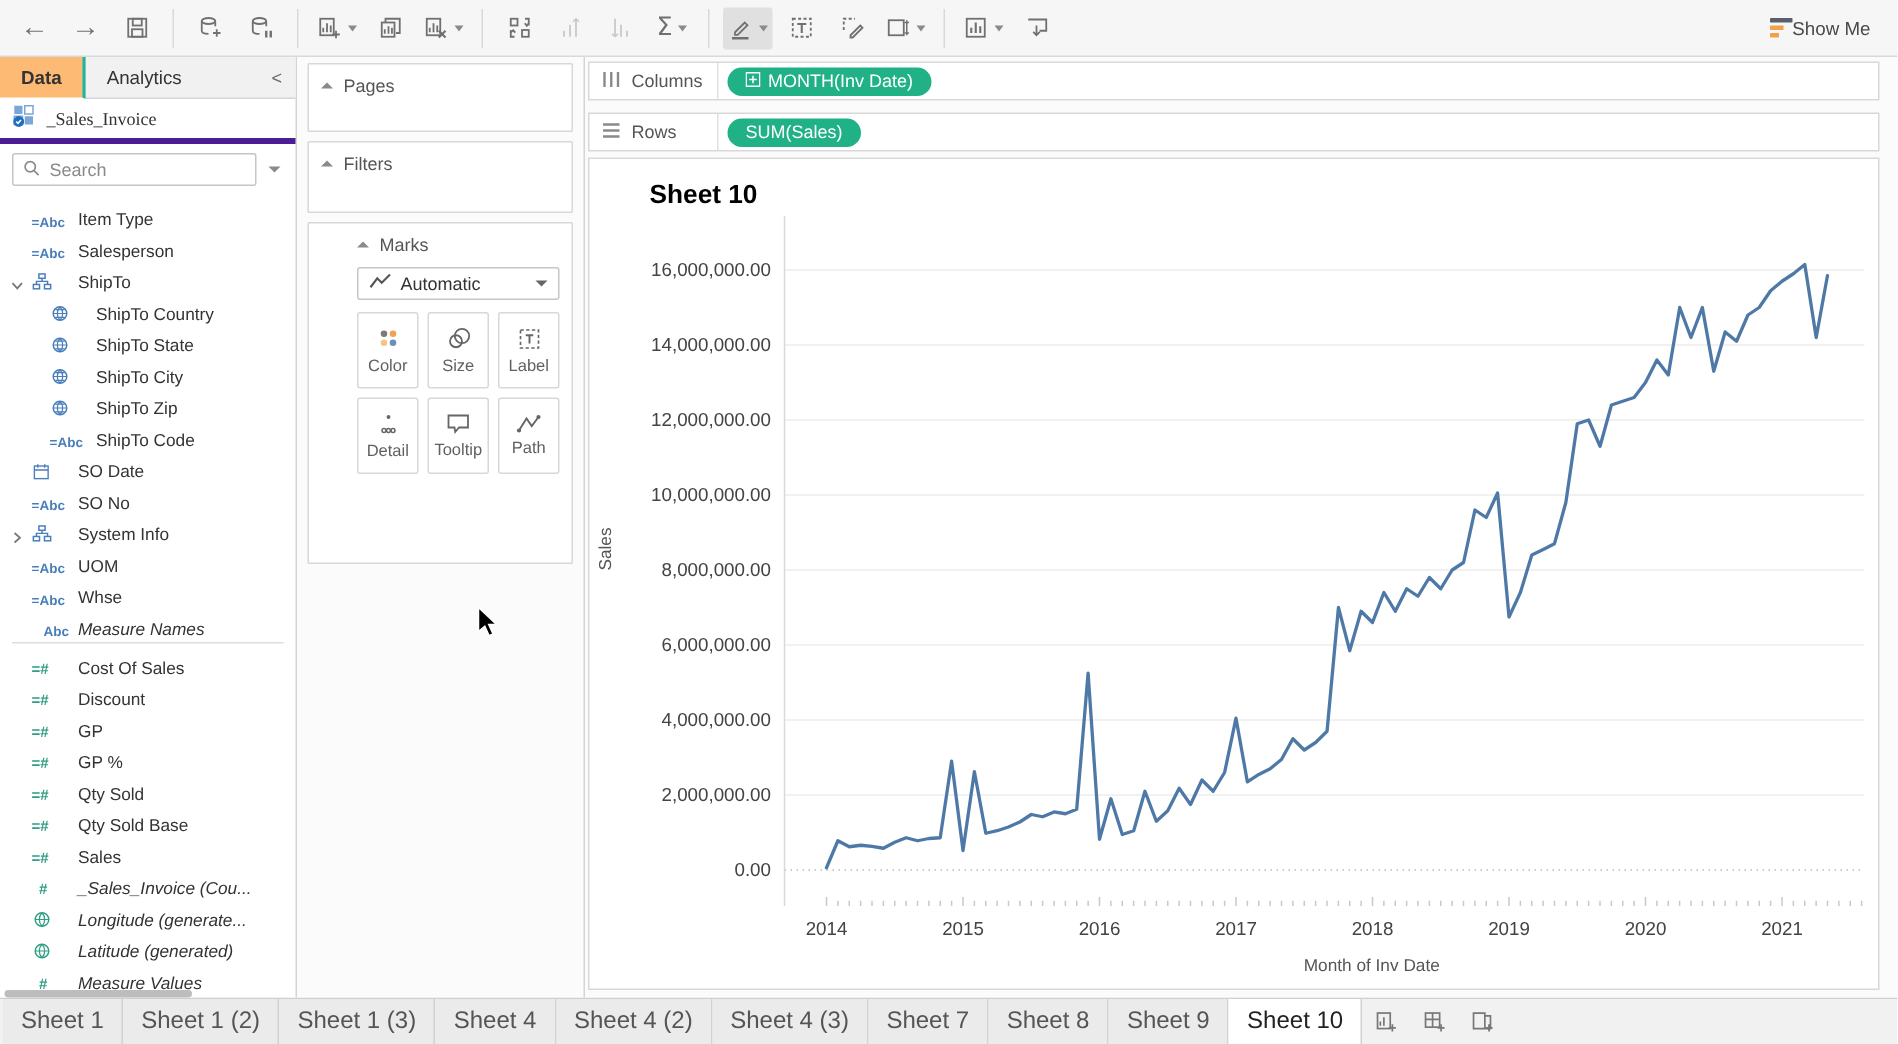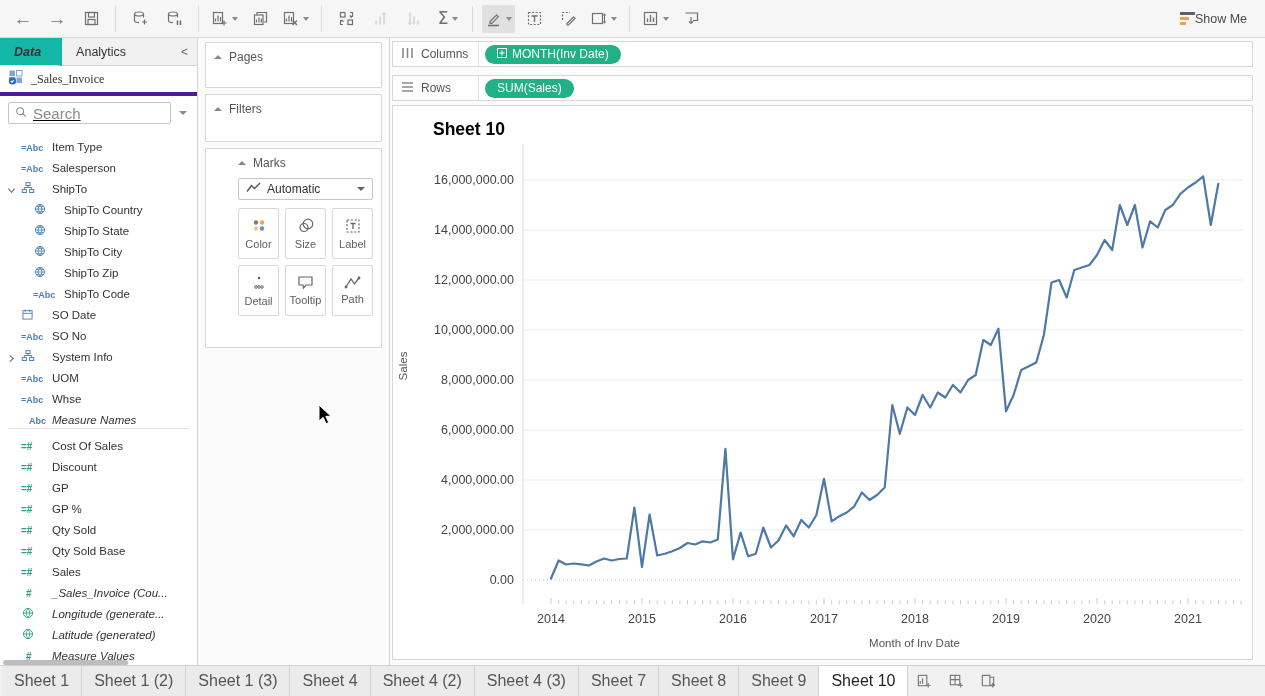--- a/index.html
+++ b/index.html
@@ -24,47 +24,47 @@
   .showme-icon i:nth-child(2){ width:9px;  background:#f0a24a; }
   .showme-icon i:nth-child(3){ width:6px;  background:#f0a24a; }
 
   
   .main { flex:1 1 auto; display:flex; min-height:0; position:relative; }
 
   
   .data-pane { width:198px; flex:0 0 auto; border-right:1px solid #d5d5d5; display:flex; flex-direction:column; background:#fff; }
   .pane-tabs { height:28px; display:flex; align-items:stretch; background:#f1f1f1; border-bottom:1px solid #d5d5d5; flex:0 0 auto; }
   .pane-tab { display:flex; align-items:center; padding:0 14px; font-size:12.5px; color:#333; cursor:pointer; }
-  .pane-tab.active { background:#14b8a6; border-right:7px solid #14b8a6; font-weight:bold; border-bottom:1px solid #fff; margin-bottom:-1px;font-style:italic; }
+  .pane-tab.active { background:#fdba74; border-right:2px solid #14b8a6; font-weight:bold; border-bottom:1px solid #fff; margin-bottom:-1px; }
   .pane-collapse { margin-left:auto; display:flex; align-items:center; padding:0 9px; color:#666; cursor:pointer; font-size:12px; }
   .datasource-row { height:30px; display:flex; align-items:center; gap:7px; padding:0 8px; border-bottom:4px solid #4c1d95; flex:0 0 auto; cursor:pointer;font-family:Liberation Serif, serif; }
   .datasource-row .ds-label { font-size:12px; color:#333; }
   .search-row { height:34px; display:flex; align-items:center; padding:0 6px 0 8px; gap:4px; flex:0 0 auto; }
   .search-box { flex:1 1 auto; height:22px; border:1px solid #c6c6c6; border-radius:2px; display:flex; align-items:center; padding:0 6px; gap:6px; background:#fff; }
-  .search-box input { border:none; outline:none; width:100px; font-size:15px; color:#000000; font-family:inherit; background:transparent;text-decoration:underline; }
+  .search-box input { border:none; outline:none; width:100px; font-size:12px; color:#ec4899; font-family:inherit; background:transparent; }
   .search-box input::placeholder { color:#8a8a8a; }
   .search-caret { width:0; height:0; border-left:4px solid transparent; border-right:4px solid transparent; border-top:4.5px solid #8a8a8a; margin:0 4px; cursor:pointer; }
   .fields { flex:1 1 auto; overflow:hidden; padding-top:2px; }
   .field-row { height:21px; display:flex; align-items:flex-end; gap:5px; padding:0 6px; cursor:pointer; }
   .field-row .exp { width:10px; flex:0 0 auto; color:#888; display:flex; align-items:center; justify-content:center; }
   .field-row .ficon { width:26px; flex:0 0 auto; display:flex; align-items:center; justify-content:flex-start; }
   .field-row .flabel { font-size:11.5px; color:#333; white-space:nowrap; }
   .field-row.italic .flabel { font-style:italic; }
   .field-divider { height:1px; background:#ddd; margin:2px 8px 2px 8px; }
   .txt-icon { font-size:9px; font-weight:bold; letter-spacing:0; }
   .blue { color:#4a7ebb; } .green { color:#2f9e85; }
 
   
   .cards-col { width:192px; flex:0 0 auto; border-right:1px solid #d5d5d5; background:#fbfbfb; padding:4px 7px; }
   .card { background:#fff; border:1px solid #d8d8d8; border-radius:1px; margin-bottom:6px; padding:5px 8px 8px 8px; }
   .card-head { display:flex; align-items:center; gap:7px; color:#555; font-size:12px; height:18px; cursor:pointer; }
   .card-caret { width:0; height:0; border-left:4px solid transparent; border-right:4px solid transparent; border-bottom:4.5px solid #8a8a8a; }
   .card.pages { height:46px; }
   .card.filters { height:48px; }
-  .card.marks { height:200px;padding-left:32px; }
+  .card.marks { height:228px;padding-left:32px; }
   .marks-select { height:22px; border:1px solid #c6c6c6; border-radius:2px; background:#fff; display:flex; align-items:center; gap:6px; padding:0 7px; margin:6px 0 8px 0; cursor:pointer; color:#333; }
   .marks-select .sel-caret { margin-left:auto; width:0; height:0; border-left:4px solid transparent; border-right:4px solid transparent; border-top:4.5px solid #666; }
   .marks-grid { display:grid; grid-template-columns:repeat(3,1fr); gap:6px; }
   .mark-btn { height:51px; border:1px solid #d8d8d8; border-radius:2px; background:#fff; display:flex; flex-direction:column; align-items:center; justify-content:center; gap:4px; cursor:pointer; color:#606060; font-size:11px; }
   .mark-btn svg { display:block; }
 
   
   .sheet-col { flex:1 1 auto; display:flex; flex-direction:column; background:#fbfbfb; min-width:0; }
   .shelf { height:26px; margin:3px 12px 0 2px; background:#fff; border:1px solid #d8d8d8; display:flex; align-items:center; flex:0 0 auto; }
   .shelf + .shelf { margin-top:8px; }

